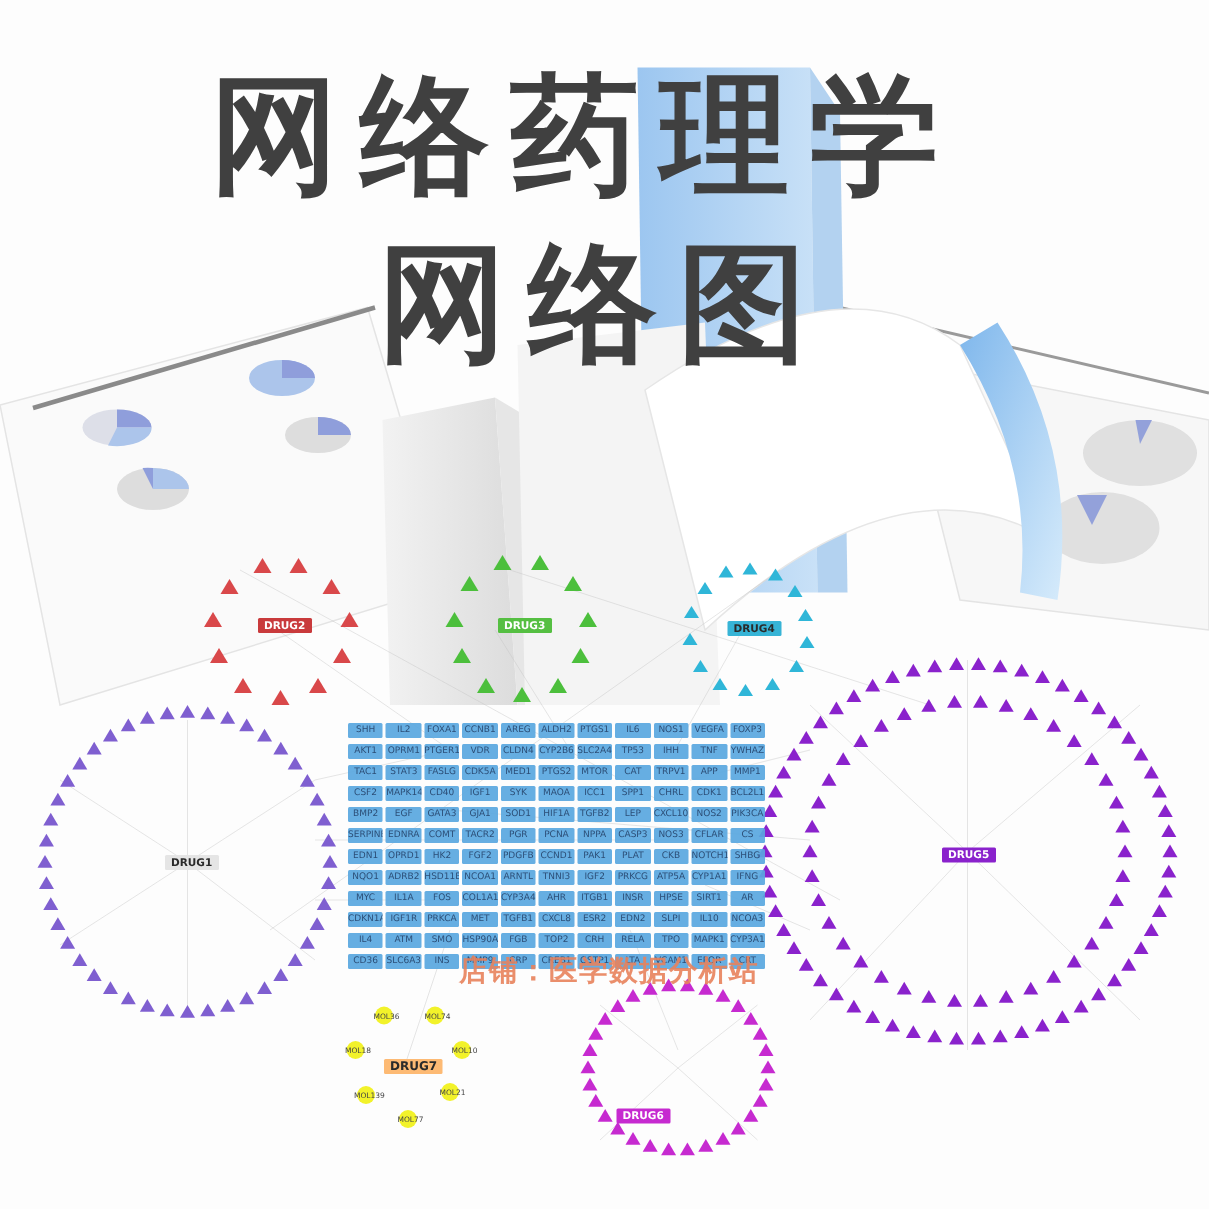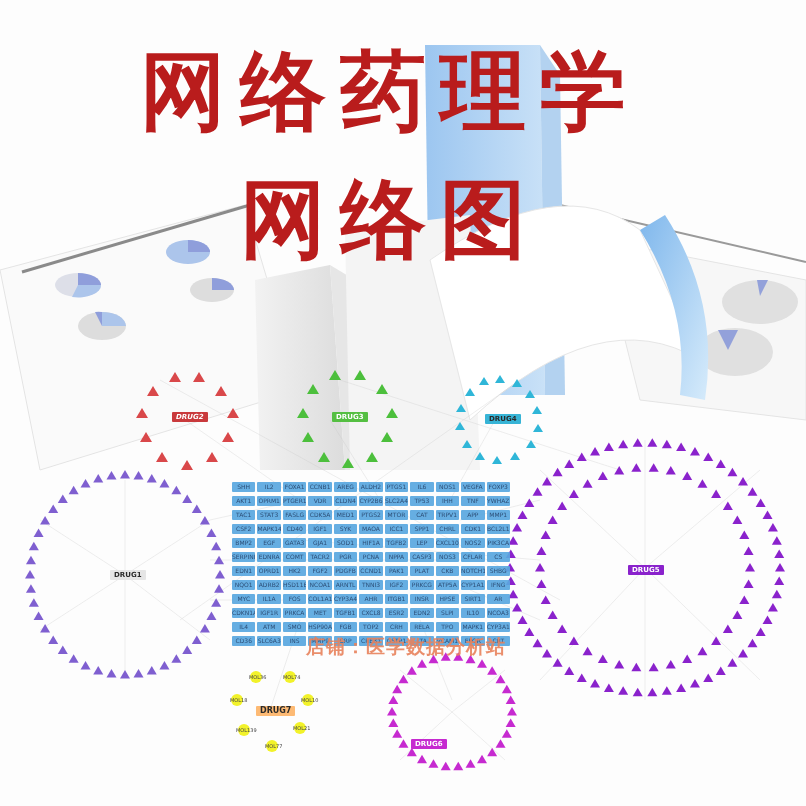--- a/index.html
+++ b/index.html
@@ -1,21 +1,21 @@
 <!DOCTYPE html>
 <html><head>
 <meta charset="utf-8">
 <style>
   html, body { margin: 0; padding: 0; }
   body { width: 806px; height: 806px; overflow: hidden; background: #ffffff; font-family: "DejaVu Sans", sans-serif; }
   .canvas { position: relative; width: 806px; height: 806px; overflow: hidden; background: #fdfdfd; }
   .bg-svg, .net-svg { position: absolute; left: 0; top: 0; width: 806px; height: 806px; }
-  .title-line { position: absolute; left: 0; width: 780px; text-align: center; font-weight: 900; color: #b91c1c; font-family: "DejaVu Sans", sans-serif; letter-spacing: 14px; line-height: 1; }
+  .title-line { position: absolute; left: 0; width: 780px; text-align: center; font-weight: 900; color: #404040; font-family: "DejaVu Sans", sans-serif; letter-spacing: 14px; line-height: 1; }
   .title1 { top: 48px; font-size: 86px; }
-  .title2 { top: 176px; font-size: 86px; }
+  .title2 { top: 160px; font-size: 86px; margin-left: 12px; }
   .watermark { position: absolute; left: 306px; top: 634px; font-size: 19px; font-weight: bold; color: #e8825c; opacity: 0.9; letter-spacing: 1px; }
   .gene-grid { position: absolute; left: 232px; top: 482px; width: 278px; display: grid; grid-template-columns: repeat(11, 1fr); row-gap: 4px; column-gap: 2px; }
   .gene { height: 10px; background: #5aa8e0; color: #1a3f6b; font-size: 6px; line-height: 10px; text-align: center; overflow: hidden; white-space: nowrap; border-radius: 1px; opacity: 0.92; }
   .drug-label { position: absolute; font-size: 7px; line-height: 10px; padding: 0 4px; color: #2a2a2a; font-weight: bold; border-radius: 1px; white-space: nowrap; }
 </style>
 </head>
 <body>
 
 <div class="canvas">
 
@@ -344,21 +344,21 @@
       <text x="236" y="732">MOL139</text>
       <text x="293" y="730">MOL21</text>
       <text x="265" y="748">MOL77</text>
     </g>
   </svg>
 
   <div class="title-line title1">网络药理学</div>
   <div class="title-line title2">网络图</div>
 
   <div class="drug-label" style="left:110px;top:570px;background:#e5e5e5;">DRUG1</div>
-  <div class="drug-label" style="left:172px;top:412px;background:#c93a3c;color:#fff;font-style:italic;">DRUG2</div>
+  <div class="drug-label" style="left:172px;top:412px;background:#c93a3c;color:#fff;">DRUG2</div>
   <div class="drug-label" style="left:332px;top:412px;background:#55bf42;color:#fff;text-align:center;">DRUG3</div>
   <div class="drug-label" style="left:485px;top:414px;background:#37b4d6;text-align:center;">DRUG4</div>
   <div class="drug-label" style="left:628px;top:565px;background:#8a22cc;color:#fff;">DRUG5</div>
   <div class="drug-label" style="left:411px;top:707px;background:#c62ad0;color:#fff;margin-top:32px;">DRUG6</div>
   <div class="drug-label" style="left:256px;top:706px;background:#fdba74;font-size:8px;">DRUG7</div>
 
   <div class="gene-grid" id="geneGrid">
       <div class="gene">SHH</div>
       <div class="gene">IL2</div>
       <div class="gene">FOXA1</div>

